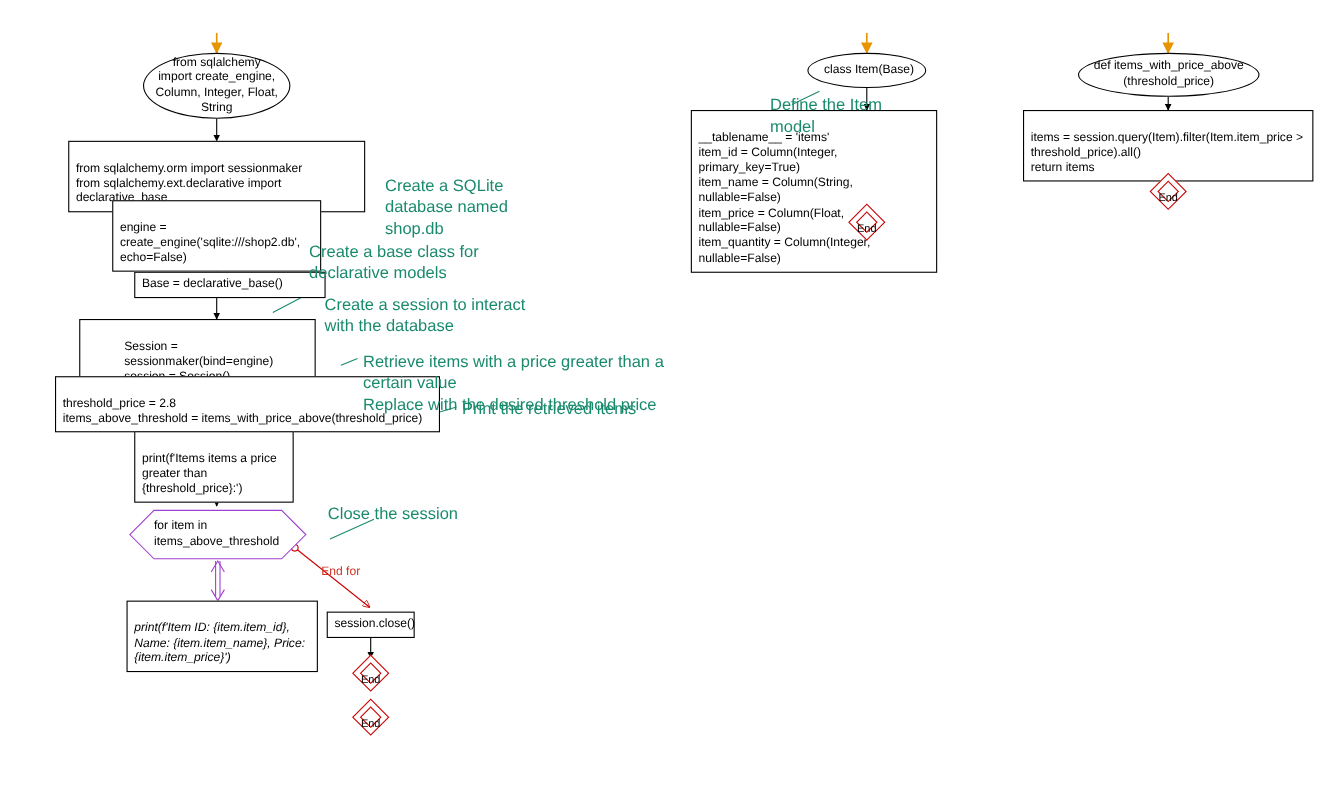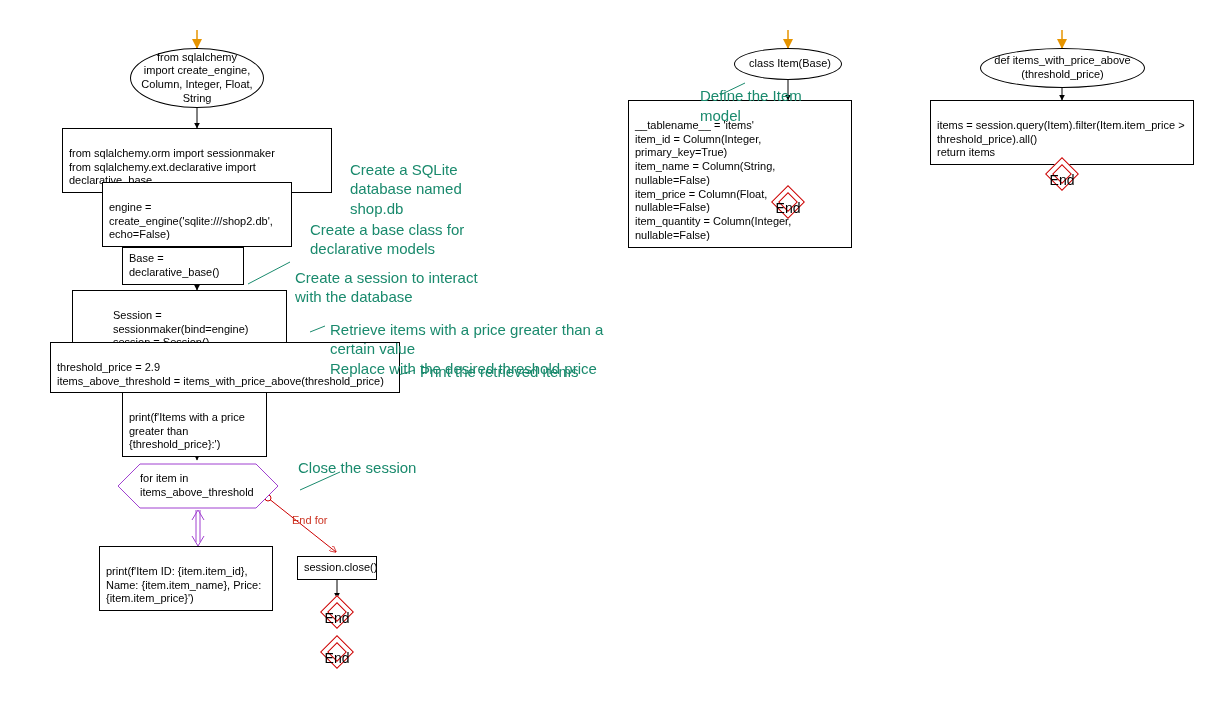--- a/index.html
+++ b/index.html
@@ -64,21 +64,21 @@
   .end-diamond .inner {
     position: absolute;
     width: 12px;
     height: 12px;
     border: 1px solid #c00;
     transform: rotate(45deg);
     background: #fff;
   }
   .end-diamond span {
     position: relative;
-    font-size: 14px;
+    font-size: 10px;
     color: #000;
     z-index: 2;
     margin-top: 12px;
   }
   svg.connectors {
     position: absolute;
     left: 0; top: 0;
     width: 1206px;
     height: 718px;
     pointer-events: none;
@@ -168,43 +168,43 @@
 
 <div class="node rect" style="left:62px; top:128px; width:270px; white-space:pre-line;">
   <span>from sqlalchemy.orm import sessionmaker
 from sqlalchemy.ext.declarative import declarative_base</span>
 </div>
 
 <div class="node rect" style="left:102px; top:182px; width:190px; white-space:pre-line;">
   <span>engine = create_engine('sqlite:///shop2.db', echo=False)</span>
 </div>
 
-<div class="node rect" style="left:122px; top:247px; width:122px;">
+<div class="node rect" style="left:122px; top:247px; width:174px;">
   <span>Base = declarative_base()</span>
 </div>
 
 <div class="node rect" style="left:72px; top:290px; width:215px; white-space:pre-line;padding-left:40px;">
   <span>Session = sessionmaker(bind=engine)
 session = Session()</span>
 </div>
 
 <div class="node rect" style="left:50px; top:342px; width:350px; white-space:pre-line;">
-  <span>threshold_price = 2.9
+  <span>threshold_price = 2.8
 items_above_threshold = items_with_price_above(threshold_price)</span>
 </div>
 
 <div class="node rect" style="left:122px; top:392px; width:145px; white-space:pre-line;">
-  <span>print(f'Items with a price greater than {threshold_price}:')</span>
+  <span>print(f'Items items a price greater than {threshold_price}:')</span>
 </div>
 
 <div class="hex-label" style="left:140px; top:472px; width:116px;">
   <span>for item in items_above_threshold</span>
 </div>
 
-<div class="node rect" style="left:99px; top:546px; width:174px; white-space:pre-line;">
+<div class="node rect" style="left:115px; top:546px; width:174px; white-space:pre-line;font-style:italic;">
   <span>print(f'Item ID: {item.item_id}, Name: {item.item_name}, Price: {item.item_price}')</span>
 </div>
 
 <div class="node rect" style="left:297px; top:556px; width:80px;">
   <span>session.close()</span>
 </div>
 
 <div class="end-for" style="left:292px; top:514px;">
   <span>End for</span>
 </div>
@@ -216,21 +216,21 @@
 </div>
 <div class="end-diamond" style="left:325px; top:640px;">
   <div class="outer"></div>
     <div class="inner"></div>
     <span>End</span>
 </div>
 
 <div class="annotation" style="left:350px; top:140px; width:160px; white-space:pre-line;">
   <span>Create a SQLite database named shop.db</span>
 </div>
-<div class="annotation" style="left:310px; top:200px; width:170px; white-space:pre-line;">
+<div class="annotation" style="left:281px; top:200px; width:170px; white-space:pre-line;">
   <span>Create a base class for declarative models</span>
 </div>
 <div class="annotation" style="left:295px; top:248px; width:190px; white-space:pre-line;">
   <span>Create a session to interact with the database</span>
 </div>
 <div class="annotation" style="left:330px; top:300px; width:300px; white-space:pre-line;">
   <span>Retrieve items with a price greater than a certain value
 Replace with the desired threshold price</span>
 </div>
 <div class="annotation" style="left:420px; top:362px; width:180px;">

